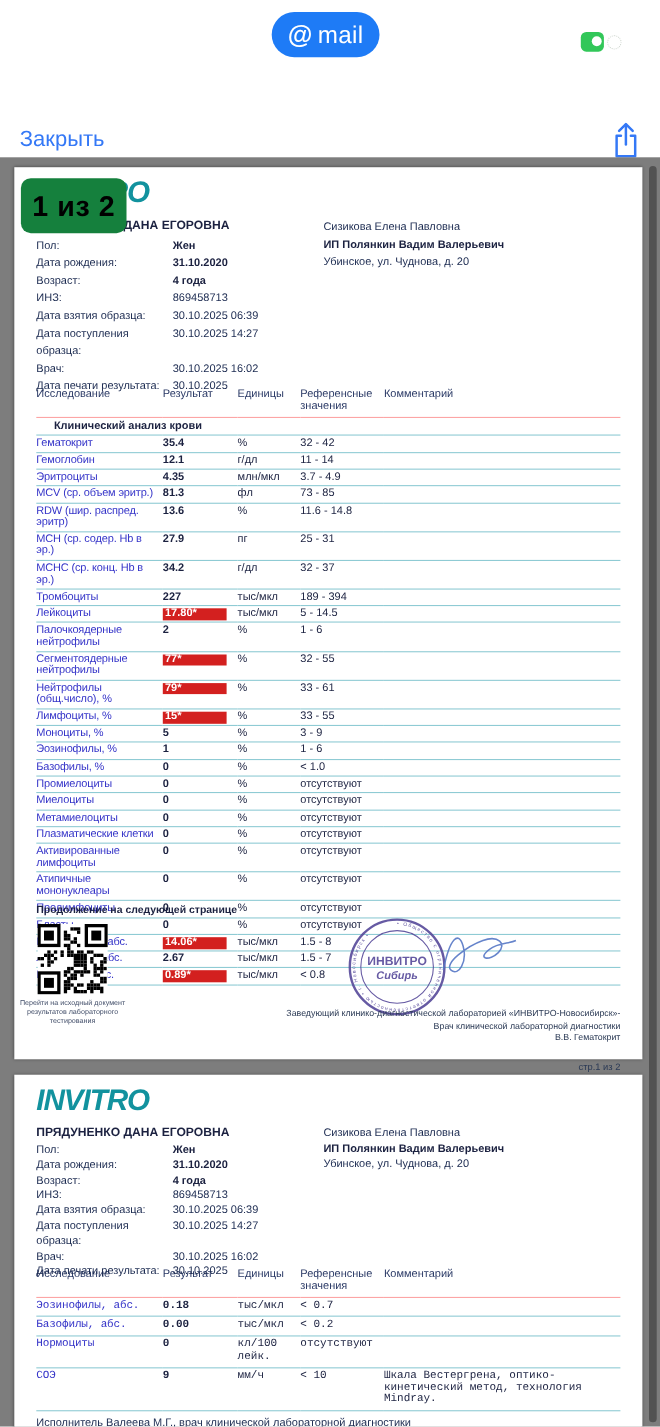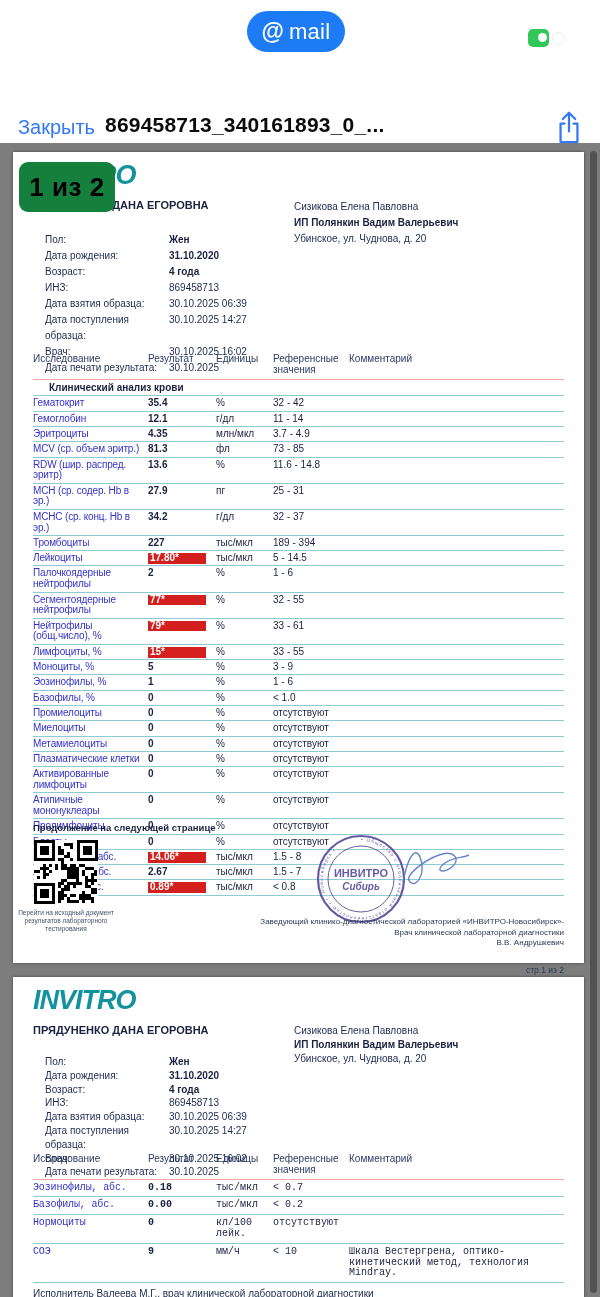--- a/index.html
+++ b/index.html
@@ -36,22 +36,22 @@
   
   .doc-header{position:relative;}
   .p1h{height:200px;}
   .p2h{height:175px;}
   .invitro-logo{position:absolute;left:20px;top:8px;font-style:italic;font-weight:800;font-size:27px;
                 color:#12929E;letter-spacing:-1px;z-index:1;}
   .patient-name{position:absolute;left:20px;top:47px;font-size:11px;font-weight:700;color:#1B2140;z-index:1;}
   .page-badge{position:absolute;left:6px;top:10px;width:96px;height:50px;background:#15803d;border-radius:9px;
               display:flex;align-items:center;justify-content:center;z-index:5;
               font-size:26px;font-weight:600;color:#000;letter-spacing:.5px;}
-  .info-grid{position:absolute;left:32px;display:grid;grid-template-columns:124px auto;z-index:1;
-             font-size:10px;color:#1B2A50;margin-top:16px;}
+  .info-grid{position:absolute;left:20px;display:grid;grid-template-columns:124px auto;z-index:1;
+             font-size:10px;color:#1B2A50;}
   .p1h .info-grid{top:64px;line-height:16px;}
   .p2h .info-grid{top:62px;line-height:13.8px;}
   .info-value.b{font-weight:700;color:#1B2140;}
   .agent-block{position:absolute;left:281px;top:47px;font-size:10px;color:#1B2A50;line-height:16px;z-index:1;}
   .p2h .agent-block{line-height:14px;}
   .agent-line.b{font-weight:700;color:#1B2140;}
 
   
   table.results{width:531px;margin:0 20px;border-collapse:collapse;table-layout:fixed;
                 font-size:10px;line-height:10.8px;}
@@ -89,21 +89,20 @@
   <div class="mail-pill">
     <span class="mail-at">@</span>
     <span class="mail-word">mail</span>
   </div>
   <div class="green-ind"></div>
   <div class="green-ghost"></div>
 </div>
 
 <div class="toolbar">
   <span class="close-btn">Закрыть</span>
-  <span class="filename">869458713_340161893_0_...</span>
   <span class="share-btn">
     <svg width="30" height="36" viewBox="0 0 26 32">
       <g fill="none" stroke="#3478F6" stroke-width="2" stroke-linecap="round" stroke-linejoin="round">
         <path d="M13 3 L13 19"></path>
           <path d="M7.5 8 L13 2.5 L18.5 8"></path>
         <path d="M9 12 H5.5 V28.5 H20.5 V12 H17"></path>
       </g>
     </svg>
   </span>
 </div>
@@ -503,21 +502,21 @@
         <text x="46" y="57" text-anchor="middle" font-size="10" font-style="italic" font-weight="700" fill="#5A4D9C">Сибирь</text>
       </svg>
 
       <svg class="signature" width="80" height="62" viewBox="0 0 80 62">
         <path d="M8 46 C14 16 22 10 26 24 C30 38 22 52 15 46 C8 40 30 24 44 19 C58 14 66 22 58 30 C50 38 38 36 50 27 C58 21 68 22 74 19" fill="none" stroke="#5577C5" stroke-width="1.4" opacity=".9"></path>
       </svg>
 
       <div class="signoff" id="signoff">
           <div>Заведующий клинико-диагностической лабораторией «ИНВИТРО-Новосибирск»-</div>
           <div>Врач клинической лабораторной диагностики</div>
-          <div>В.В. Андрушкевич</div>
+          <div>В.В. Гематокрит</div>
         </div>
       <div class="pagenum">стр.1 из 2</div>
     </div>
   </div>
 
   <div class="page page2">
     <div class="doc-header p2h">
       <div class="invitro-logo">INVITRO</div>
       <div class="patient-name">ПРЯДУНЕНКО ДАНА ЕГОРОВНА</div>
       <div class="info-grid" id="info2">

